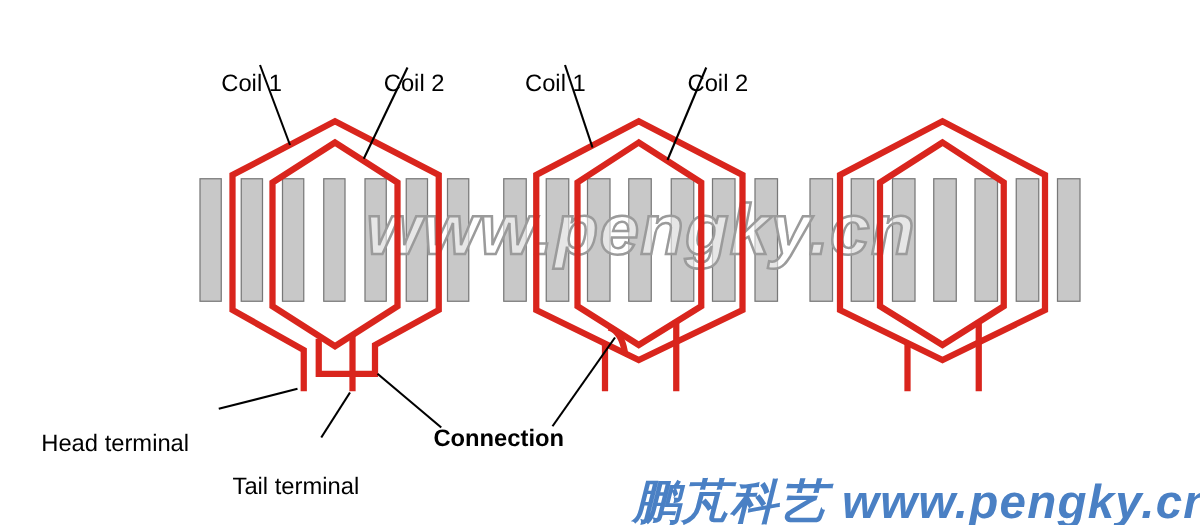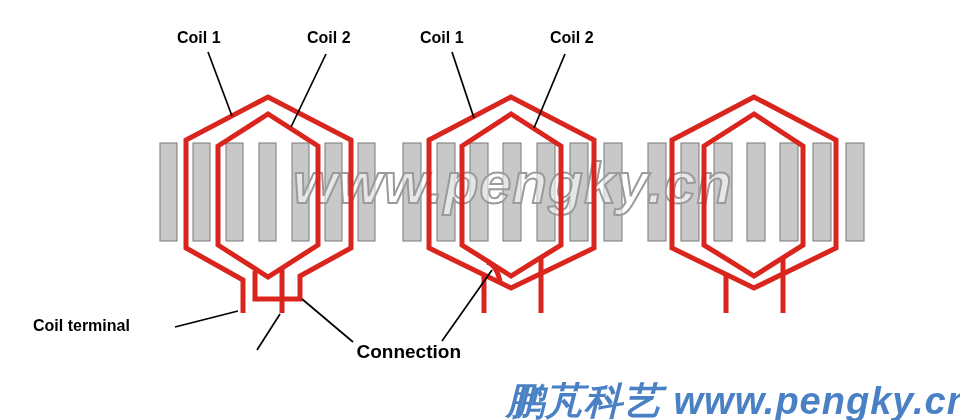--- a/index.html
+++ b/index.html
@@ -4,24 +4,24 @@
 <style>
   html,body{margin:0;padding:0;background:#fff;}
   #stage{position:relative;width:960px;height:420px;background:#fff;overflow:hidden;
          font-family:"Liberation Sans", sans-serif;}
   svg{position:absolute;left:0;top:0;}
   .bar{fill:var(--bar-fill);stroke:var(--bar-stroke);stroke-width:1;}
   .coil{fill:none;stroke:var(--coil-red);stroke-width:5;stroke-linejoin:miter;stroke-linecap:butt;}
   .leader{fill:none;stroke:var(--label-black);stroke-width:1.7;}
   .wm{font-family:"Liberation Sans",sans-serif;font-style:italic;font-weight:bold;
       fill:rgba(255,255,255,0.55);stroke:var(--watermark-gray);stroke-width:2px;letter-spacing:1px;}
-  .lbl{position:absolute;color:var(--label-black);font-weight:bold;font-size:16px;
-       line-height:20px;white-space:nowrap;}
+  .lbl{position:absolute;color:var(--label-black);font-weight:normal;font-size:19px;
+       line-height:20px;white-space:nowrap;margin-top:30px;}
   .lbl2{position:absolute;color:var(--label-black);font-weight:bold;font-size:19px;
-        line-height:21px;text-align:right;white-space:nowrap;}
+        line-height:21px;text-align:center;white-space:nowrap;}
   .brand{position:absolute;left:506px;top:376px;color:var(--brand-blue);
          font-style:italic;font-weight:bold;font-size:38px;white-space:nowrap;letter-spacing:1px;}
 </style>
 </head>
 <body>
 
 <div id="stage">
 
   <svg width="960" height="420" viewBox="0 0 960 420">
 
@@ -86,20 +86,21 @@
       <path class="leader" d="M 353,342 L 302,299"></path>
       <path class="leader" d="M 442,341 L 492,270"></path>
     </g>
   </svg>
 
   <div class="lbl" style="left:177px;top:28px;">Coil 1</div>
   <div class="lbl" style="left:307px;top:28px;">Coil 2</div>
   <div class="lbl" style="left:420px;top:28px;">Coil 1</div>
   <div class="lbl" style="left:550px;top:28px;">Coil 2</div>
 
-  <div class="lbl" style="left:33px;top:316px;">Coil terminal</div>
+  <div class="lbl" style="left:33px;top:316px;">Head terminal</div>
+  <div class="lbl" style="left:186px;top:350px;">Tail terminal</div>
 
   <div class="lbl2" style="left:337px;top:341px;width:124px;">
     <div>Connection</div>
   </div>
 
   <div class="brand">鹏芃科艺 www.pengky.cn</div>
 </div>
 
 </body></html>

